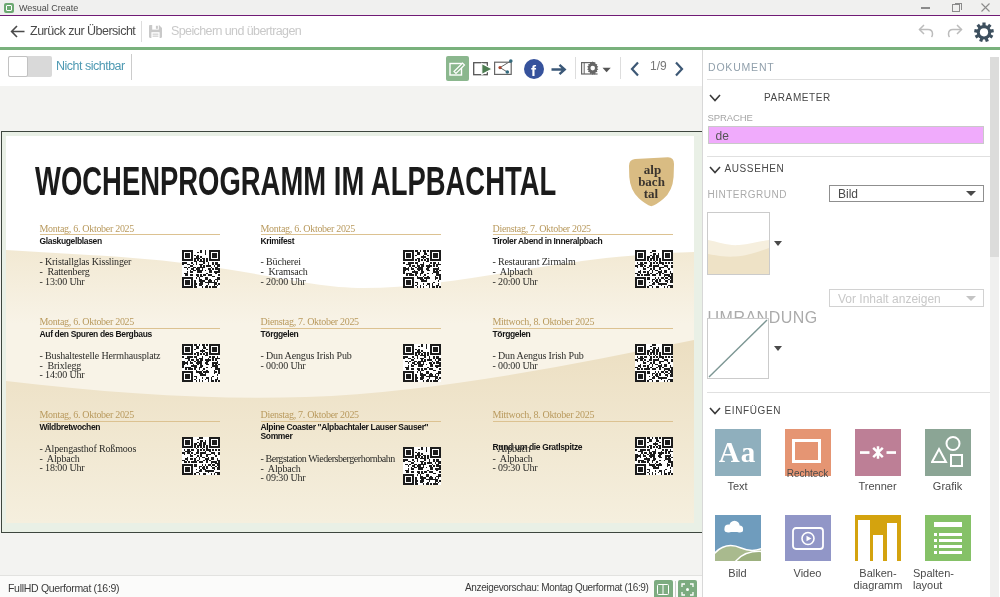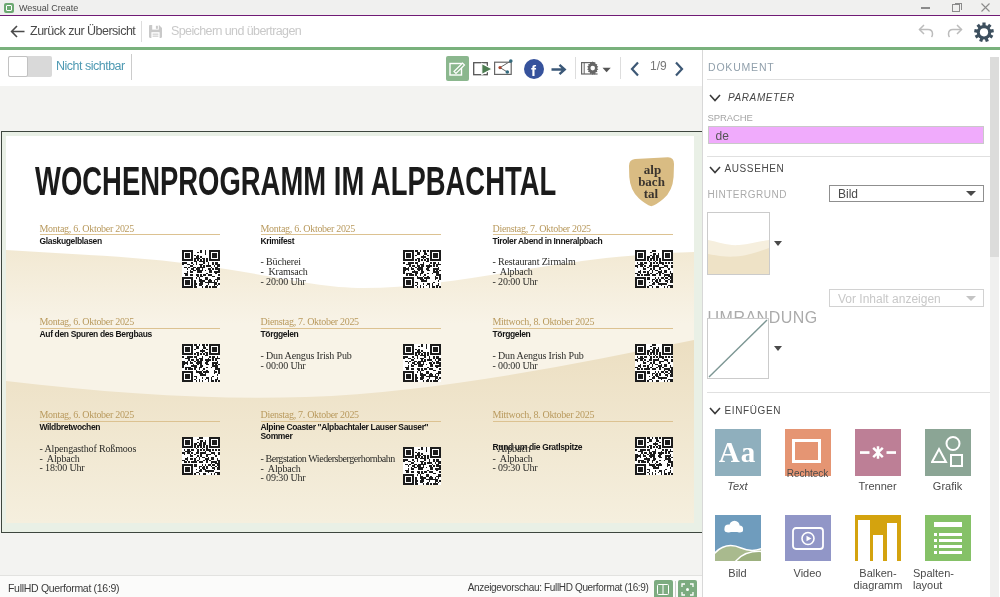--- a/index.html
+++ b/index.html
@@ -146,20 +146,21 @@
       <path d="M1 9 Q1 2.5 7 2 L40 0.3 Q46 0.5 46 7 L45.6 20 Q44.6 34 35.5 41.8 Q28.5 47.8 23.3 49.3 Q17.8 47.5 11 41.5 Q2.2 33.5 1.3 20 Z" fill="#d9bc83"></path>
       <text x="24.5" y="16.5" text-anchor="middle" font-family="Liberation Serif,serif" font-weight="bold" font-size="13" fill="#3a342e">alp</text>
       <text x="23.5" y="28.5" text-anchor="middle" font-family="Liberation Serif,serif" font-weight="bold" font-size="13" fill="#3a342e">bach</text>
       <text x="23" y="40.5" text-anchor="middle" font-family="Liberation Serif,serif" font-weight="bold" font-size="13" fill="#3a342e">tal</text>
     </svg>
 
 <div class="abs" style="left:33.5px;top:89px;width:180px;height:92px;">
   <div class="abs date" style="left:0;top:-2px;">Montag, 6. Oktober 2025</div>
   <div class="abs" style="left:0;top:9.8px;width:180px;height:1px;background:#dcc291;"></div>
   <div class="abs ctitle" style="left:0;top:12.2px;width:170px;">Glaskugelblasen</div>
+  <div class="abs clist" style="left:0;top:32.8px;width:150px;">- Kristallglas Kisslinger<br>-&nbsp; Rattenberg<br>- 13:00 Uhr</div>
   <svg class="abs" style="left:142px;top:25.5px;" width="38" height="38" viewBox="0 0 25 25" shape-rendering="crispEdges">
           <rect width="25" height="25" fill="#fff"></rect>
           <path fill="#1c1c1c" d="M0 0h7v1h-7zM12 0h1v1h-1zM15 0h1v1h-1zM18 0h7v1h-7zM0 1h1v1h-1zM6 1h1v1h-1zM10 1h1v1h-1zM12 1h1v1h-1zM15 1h1v1h-1zM18 1h1v1h-1zM24 1h1v1h-1zM0 2h1v1h-1zM2 2h3v1h-3zM6 2h1v1h-1zM15 2h1v1h-1zM18 2h1v1h-1zM20 2h3v1h-3zM24 2h1v1h-1zM0 3h1v1h-1zM2 3h3v1h-3zM6 3h1v1h-1zM8 3h1v1h-1zM10 3h1v1h-1zM18 3h1v1h-1zM20 3h3v1h-3zM24 3h1v1h-1zM0 4h1v1h-1zM2 4h3v1h-3zM6 4h1v1h-1zM9 4h2v1h-2zM12 4h1v1h-1zM18 4h1v1h-1zM20 4h3v1h-3zM24 4h1v1h-1zM0 5h1v1h-1zM6 5h1v1h-1zM8 5h4v1h-4zM13 5h2v1h-2zM16 5h1v1h-1zM18 5h1v1h-1zM24 5h1v1h-1zM0 6h7v1h-7zM8 6h1v1h-1zM10 6h1v1h-1zM12 6h1v1h-1zM14 6h1v1h-1zM16 6h1v1h-1zM18 6h7v1h-7zM8 7h2v1h-2zM11 7h4v1h-4zM16 7h1v1h-1zM0 8h3v1h-3zM6 8h1v1h-1zM9 8h1v1h-1zM14 8h1v1h-1zM17 8h1v1h-1zM20 8h1v1h-1zM22 8h2v1h-2zM0 9h1v1h-1zM3 9h2v1h-2zM7 9h1v1h-1zM9 9h1v1h-1zM11 9h3v1h-3zM17 9h1v1h-1zM20 9h1v1h-1zM22 9h3v1h-3zM5 10h2v1h-2zM12 10h1v1h-1zM14 10h1v1h-1zM16 10h3v1h-3zM21 10h1v1h-1zM23 10h2v1h-2zM1 11h2v1h-2zM4 11h1v1h-1zM7 11h2v1h-2zM10 11h5v1h-5zM19 11h1v1h-1zM22 11h2v1h-2zM3 12h1v1h-1zM6 12h2v1h-2zM9 12h3v1h-3zM13 12h1v1h-1zM17 12h2v1h-2zM20 12h1v1h-1zM22 12h3v1h-3zM5 13h1v1h-1zM7 13h2v1h-2zM10 13h4v1h-4zM15 13h1v1h-1zM18 13h2v1h-2zM24 13h1v1h-1zM3 14h1v1h-1zM5 14h2v1h-2zM10 14h3v1h-3zM18 14h2v1h-2zM21 14h4v1h-4zM1 15h3v1h-3zM16 15h1v1h-1zM22 15h1v1h-1zM2 16h2v1h-2zM5 16h2v1h-2zM9 16h2v1h-2zM12 16h1v1h-1zM14 16h2v1h-2zM17 16h3v1h-3zM24 16h1v1h-1zM10 17h1v1h-1zM12 17h2v1h-2zM20 17h2v1h-2zM0 18h7v1h-7zM9 18h1v1h-1zM11 18h1v1h-1zM15 18h2v1h-2zM23 18h2v1h-2zM0 19h1v1h-1zM6 19h1v1h-1zM11 19h2v1h-2zM15 19h2v1h-2zM18 19h1v1h-1zM22 19h3v1h-3zM0 20h1v1h-1zM2 20h3v1h-3zM6 20h1v1h-1zM8 20h1v1h-1zM11 20h4v1h-4zM17 20h3v1h-3zM21 20h1v1h-1zM23 20h1v1h-1zM0 21h1v1h-1zM2 21h3v1h-3zM6 21h1v1h-1zM8 21h1v1h-1zM12 21h2v1h-2zM15 21h8v1h-8zM0 22h1v1h-1zM2 22h3v1h-3zM6 22h1v1h-1zM8 22h2v1h-2zM11 22h3v1h-3zM17 22h1v1h-1zM21 22h2v1h-2zM24 22h1v1h-1zM0 23h1v1h-1zM6 23h1v1h-1zM8 23h1v1h-1zM11 23h2v1h-2zM16 23h1v1h-1zM21 23h1v1h-1zM23 23h1v1h-1zM0 24h7v1h-7zM8 24h2v1h-2zM13 24h1v1h-1zM15 24h2v1h-2zM18 24h1v1h-1zM20 24h3v1h-3z"></path>
         </svg>
 </div>
 <div class="abs" style="left:254.5px;top:89px;width:180px;height:92px;">
   <div class="abs date" style="left:0;top:-2px;">Montag, 6. Oktober 2025</div>
   <div class="abs" style="left:0;top:9.8px;width:180px;height:1px;background:#dcc291;"></div>
   <div class="abs ctitle" style="left:0;top:12.2px;width:170px;">Krimifest</div>
   <div class="abs clist" style="left:0;top:32.8px;width:150px;">- Bücherei<br>-&nbsp; Kramsach<br>- 20:00 Uhr</div>
@@ -175,20 +176,21 @@
   <div class="abs clist" style="left:0;top:32.8px;width:150px;">- Restaurant Zirmalm<br>-&nbsp; Alpbach<br>- 20:00 Uhr</div>
   <svg class="abs" style="left:142px;top:25.5px;" width="38" height="38" viewBox="0 0 25 25" shape-rendering="crispEdges">
           <rect width="25" height="25" fill="#fff"></rect>
           <path fill="#1c1c1c" d="M0 0h7v1h-7zM11 0h3v1h-3zM18 0h7v1h-7zM0 1h1v1h-1zM6 1h1v1h-1zM10 1h1v1h-1zM18 1h1v1h-1zM24 1h1v1h-1zM0 2h1v1h-1zM2 2h3v1h-3zM6 2h1v1h-1zM12 2h2v1h-2zM15 2h1v1h-1zM18 2h1v1h-1zM20 2h3v1h-3zM24 2h1v1h-1zM0 3h1v1h-1zM2 3h3v1h-3zM6 3h1v1h-1zM10 3h1v1h-1zM12 3h1v1h-1zM14 3h2v1h-2zM18 3h1v1h-1zM20 3h3v1h-3zM24 3h1v1h-1zM0 4h1v1h-1zM2 4h3v1h-3zM6 4h1v1h-1zM8 4h2v1h-2zM11 4h2v1h-2zM14 4h2v1h-2zM18 4h1v1h-1zM20 4h3v1h-3zM24 4h1v1h-1zM0 5h1v1h-1zM6 5h1v1h-1zM8 5h1v1h-1zM10 5h3v1h-3zM14 5h1v1h-1zM16 5h1v1h-1zM18 5h1v1h-1zM24 5h1v1h-1zM0 6h7v1h-7zM8 6h1v1h-1zM10 6h1v1h-1zM12 6h1v1h-1zM14 6h1v1h-1zM16 6h1v1h-1zM18 6h7v1h-7zM9 7h1v1h-1zM13 7h1v1h-1zM16 7h1v1h-1zM1 8h1v1h-1zM3 8h2v1h-2zM6 8h2v1h-2zM10 8h1v1h-1zM12 8h1v1h-1zM14 8h1v1h-1zM16 8h3v1h-3zM20 8h1v1h-1zM22 8h1v1h-1zM24 8h1v1h-1zM2 9h4v1h-4zM10 9h1v1h-1zM15 9h1v1h-1zM18 9h1v1h-1zM0 10h2v1h-2zM3 10h2v1h-2zM6 10h1v1h-1zM9 10h2v1h-2zM12 10h4v1h-4zM19 10h3v1h-3zM24 10h1v1h-1zM1 11h1v1h-1zM5 11h1v1h-1zM8 11h1v1h-1zM12 11h1v1h-1zM16 11h3v1h-3zM21 11h1v1h-1zM24 11h1v1h-1zM5 12h2v1h-2zM10 12h1v1h-1zM12 12h1v1h-1zM16 12h1v1h-1zM22 12h1v1h-1zM3 13h1v1h-1zM9 13h1v1h-1zM11 13h1v1h-1zM13 13h2v1h-2zM17 13h1v1h-1zM19 13h2v1h-2zM2 14h2v1h-2zM5 14h2v1h-2zM8 14h1v1h-1zM11 14h1v1h-1zM15 14h3v1h-3zM19 14h2v1h-2zM23 14h1v1h-1zM0 15h2v1h-2zM3 15h1v1h-1zM8 15h1v1h-1zM10 15h1v1h-1zM14 15h1v1h-1zM16 15h1v1h-1zM18 15h1v1h-1zM23 15h2v1h-2zM1 16h2v1h-2zM4 16h1v1h-1zM6 16h4v1h-4zM11 16h3v1h-3zM16 16h1v1h-1zM19 16h4v1h-4zM24 16h1v1h-1zM19 17h1v1h-1zM22 17h3v1h-3zM0 18h7v1h-7zM8 18h2v1h-2zM13 18h1v1h-1zM15 18h1v1h-1zM17 18h2v1h-2zM20 18h2v1h-2zM23 18h2v1h-2zM0 19h1v1h-1zM6 19h1v1h-1zM8 19h2v1h-2zM11 19h2v1h-2zM14 19h1v1h-1zM16 19h1v1h-1zM19 19h1v1h-1zM22 19h1v1h-1zM24 19h1v1h-1zM0 20h1v1h-1zM2 20h3v1h-3zM6 20h1v1h-1zM11 20h1v1h-1zM13 20h2v1h-2zM16 20h1v1h-1zM20 20h2v1h-2zM23 20h2v1h-2zM0 21h1v1h-1zM2 21h3v1h-3zM6 21h1v1h-1zM9 21h1v1h-1zM12 21h1v1h-1zM14 21h2v1h-2zM21 21h1v1h-1zM23 21h2v1h-2zM0 22h1v1h-1zM2 22h3v1h-3zM6 22h1v1h-1zM11 22h2v1h-2zM15 22h6v1h-6zM0 23h1v1h-1zM6 23h1v1h-1zM9 23h2v1h-2zM17 23h1v1h-1zM22 23h3v1h-3zM0 24h7v1h-7zM8 24h1v1h-1zM11 24h1v1h-1zM14 24h2v1h-2zM19 24h1v1h-1zM21 24h1v1h-1zM23 24h2v1h-2z"></path>
         </svg>
 </div>
 <div class="abs" style="left:33.5px;top:182.5px;width:180px;height:92px;">
   <div class="abs date" style="left:0;top:-2px;">Montag, 6. Oktober 2025</div>
   <div class="abs" style="left:0;top:9.8px;width:180px;height:1px;background:#dcc291;"></div>
   <div class="abs ctitle" style="left:0;top:12.2px;width:170px;">Auf den Spuren des Bergbaus</div>
+  <div class="abs clist" style="left:0;top:32.8px;width:150px;">- Bushaltestelle Herrnhausplatz<br>-&nbsp; Brixlegg<br>- 14:00 Uhr</div>
   <svg class="abs" style="left:142px;top:25.5px;" width="38" height="38" viewBox="0 0 25 25" shape-rendering="crispEdges">
           <rect width="25" height="25" fill="#fff"></rect>
           <path fill="#1c1c1c" d="M0 0h7v1h-7zM8 0h2v1h-2zM11 0h1v1h-1zM13 0h2v1h-2zM16 0h1v1h-1zM18 0h7v1h-7zM0 1h1v1h-1zM6 1h1v1h-1zM9 1h2v1h-2zM14 1h1v1h-1zM18 1h1v1h-1zM24 1h1v1h-1zM0 2h1v1h-1zM2 2h3v1h-3zM6 2h1v1h-1zM9 2h2v1h-2zM14 2h2v1h-2zM18 2h1v1h-1zM20 2h3v1h-3zM24 2h1v1h-1zM0 3h1v1h-1zM2 3h3v1h-3zM6 3h1v1h-1zM8 3h1v1h-1zM13 3h1v1h-1zM16 3h1v1h-1zM18 3h1v1h-1zM20 3h3v1h-3zM24 3h1v1h-1zM0 4h1v1h-1zM2 4h3v1h-3zM6 4h1v1h-1zM12 4h3v1h-3zM18 4h1v1h-1zM20 4h3v1h-3zM24 4h1v1h-1zM0 5h1v1h-1zM6 5h1v1h-1zM9 5h2v1h-2zM13 5h1v1h-1zM15 5h2v1h-2zM18 5h1v1h-1zM24 5h1v1h-1zM0 6h7v1h-7zM8 6h1v1h-1zM10 6h1v1h-1zM12 6h1v1h-1zM14 6h1v1h-1zM16 6h1v1h-1zM18 6h7v1h-7zM10 7h1v1h-1zM15 7h2v1h-2zM0 8h1v1h-1zM3 8h4v1h-4zM8 8h2v1h-2zM13 8h1v1h-1zM18 8h1v1h-1zM20 8h2v1h-2zM23 8h1v1h-1zM2 9h3v1h-3zM9 9h1v1h-1zM11 9h3v1h-3zM17 9h1v1h-1zM20 9h1v1h-1zM22 9h3v1h-3zM4 10h1v1h-1zM6 10h2v1h-2zM9 10h2v1h-2zM12 10h2v1h-2zM15 10h4v1h-4zM20 10h1v1h-1zM22 10h1v1h-1zM0 11h2v1h-2zM3 11h1v1h-1zM5 11h1v1h-1zM8 11h1v1h-1zM10 11h3v1h-3zM16 11h2v1h-2zM23 11h1v1h-1zM0 12h4v1h-4zM5 12h2v1h-2zM9 12h4v1h-4zM15 12h2v1h-2zM20 12h4v1h-4zM0 13h2v1h-2zM3 13h1v1h-1zM7 13h1v1h-1zM10 13h1v1h-1zM12 13h1v1h-1zM16 13h2v1h-2zM20 13h1v1h-1zM22 13h1v1h-1zM24 13h1v1h-1zM0 14h1v1h-1zM6 14h4v1h-4zM12 14h2v1h-2zM20 14h4v1h-4zM0 15h1v1h-1zM2 15h4v1h-4zM8 15h2v1h-2zM11 15h2v1h-2zM16 15h1v1h-1zM19 15h1v1h-1zM22 15h2v1h-2zM2 16h1v1h-1zM4 16h3v1h-3zM8 16h1v1h-1zM11 16h1v1h-1zM14 16h1v1h-1zM22 16h3v1h-3zM9 17h1v1h-1zM13 17h1v1h-1zM16 17h1v1h-1zM21 17h1v1h-1zM24 17h1v1h-1zM0 18h7v1h-7zM9 18h4v1h-4zM14 18h4v1h-4zM21 18h2v1h-2zM24 18h1v1h-1zM0 19h1v1h-1zM6 19h1v1h-1zM11 19h3v1h-3zM15 19h1v1h-1zM21 19h1v1h-1zM24 19h1v1h-1zM0 20h1v1h-1zM2 20h3v1h-3zM6 20h1v1h-1zM12 20h4v1h-4zM23 20h1v1h-1zM0 21h1v1h-1zM2 21h3v1h-3zM6 21h1v1h-1zM8 21h2v1h-2zM20 21h1v1h-1zM0 22h1v1h-1zM2 22h3v1h-3zM6 22h1v1h-1zM9 22h1v1h-1zM13 22h1v1h-1zM16 22h2v1h-2zM19 22h1v1h-1zM23 22h1v1h-1zM0 23h1v1h-1zM6 23h1v1h-1zM8 23h1v1h-1zM11 23h1v1h-1zM15 23h1v1h-1zM17 23h1v1h-1zM19 23h1v1h-1zM22 23h2v1h-2zM0 24h7v1h-7zM9 24h1v1h-1zM11 24h1v1h-1zM13 24h1v1h-1zM17 24h1v1h-1zM19 24h2v1h-2zM22 24h1v1h-1zM24 24h1v1h-1z"></path>
         </svg>
 </div>
 <div class="abs" style="left:254.5px;top:182.5px;width:180px;height:92px;">
   <div class="abs date" style="left:0;top:-2px;">Dienstag, 7. Oktober 2025</div>
   <div class="abs" style="left:0;top:9.8px;width:180px;height:1px;background:#dcc291;"></div>
   <div class="abs ctitle" style="left:0;top:12.2px;width:170px;">Törggelen</div>
   <div class="abs clist" style="left:0;top:32.8px;width:150px;">- Dun Aengus Irish Pub<br>- 00:00 Uhr</div>
@@ -235,21 +237,21 @@
   <svg class="abs" style="left:142px;top:25.5px;" width="38" height="38" viewBox="0 0 25 25" shape-rendering="crispEdges">
           <rect width="25" height="25" fill="#fff"></rect>
           <path fill="#1c1c1c" d="M0 0h7v1h-7zM8 0h2v1h-2zM11 0h1v1h-1zM13 0h2v1h-2zM16 0h1v1h-1zM18 0h7v1h-7zM0 1h1v1h-1zM6 1h1v1h-1zM9 1h2v1h-2zM14 1h1v1h-1zM18 1h1v1h-1zM24 1h1v1h-1zM0 2h1v1h-1zM2 2h3v1h-3zM6 2h1v1h-1zM9 2h2v1h-2zM14 2h2v1h-2zM18 2h1v1h-1zM20 2h3v1h-3zM24 2h1v1h-1zM0 3h1v1h-1zM2 3h3v1h-3zM6 3h1v1h-1zM8 3h1v1h-1zM13 3h1v1h-1zM16 3h1v1h-1zM18 3h1v1h-1zM20 3h3v1h-3zM24 3h1v1h-1zM0 4h1v1h-1zM2 4h3v1h-3zM6 4h1v1h-1zM12 4h3v1h-3zM18 4h1v1h-1zM20 4h3v1h-3zM24 4h1v1h-1zM0 5h1v1h-1zM6 5h1v1h-1zM9 5h2v1h-2zM13 5h1v1h-1zM15 5h2v1h-2zM18 5h1v1h-1zM24 5h1v1h-1zM0 6h7v1h-7zM8 6h1v1h-1zM10 6h1v1h-1zM12 6h1v1h-1zM14 6h1v1h-1zM16 6h1v1h-1zM18 6h7v1h-7zM10 7h1v1h-1zM15 7h2v1h-2zM0 8h1v1h-1zM3 8h4v1h-4zM8 8h2v1h-2zM13 8h1v1h-1zM18 8h1v1h-1zM20 8h2v1h-2zM23 8h1v1h-1zM2 9h3v1h-3zM9 9h1v1h-1zM11 9h3v1h-3zM17 9h1v1h-1zM20 9h1v1h-1zM22 9h3v1h-3zM4 10h1v1h-1zM6 10h2v1h-2zM9 10h2v1h-2zM12 10h2v1h-2zM15 10h4v1h-4zM20 10h1v1h-1zM22 10h1v1h-1zM0 11h2v1h-2zM3 11h1v1h-1zM5 11h1v1h-1zM8 11h1v1h-1zM10 11h3v1h-3zM16 11h2v1h-2zM23 11h1v1h-1zM0 12h4v1h-4zM5 12h2v1h-2zM9 12h4v1h-4zM15 12h2v1h-2zM20 12h4v1h-4zM0 13h2v1h-2zM3 13h1v1h-1zM7 13h1v1h-1zM10 13h1v1h-1zM12 13h1v1h-1zM16 13h2v1h-2zM20 13h1v1h-1zM22 13h1v1h-1zM24 13h1v1h-1zM0 14h1v1h-1zM6 14h4v1h-4zM12 14h2v1h-2zM20 14h4v1h-4zM0 15h1v1h-1zM2 15h4v1h-4zM8 15h2v1h-2zM11 15h2v1h-2zM16 15h1v1h-1zM19 15h1v1h-1zM22 15h2v1h-2zM2 16h1v1h-1zM4 16h3v1h-3zM8 16h1v1h-1zM11 16h1v1h-1zM14 16h1v1h-1zM22 16h3v1h-3zM9 17h1v1h-1zM13 17h1v1h-1zM16 17h1v1h-1zM21 17h1v1h-1zM24 17h1v1h-1zM0 18h7v1h-7zM9 18h4v1h-4zM14 18h4v1h-4zM21 18h2v1h-2zM24 18h1v1h-1zM0 19h1v1h-1zM6 19h1v1h-1zM11 19h3v1h-3zM15 19h1v1h-1zM21 19h1v1h-1zM24 19h1v1h-1zM0 20h1v1h-1zM2 20h3v1h-3zM6 20h1v1h-1zM12 20h4v1h-4zM23 20h1v1h-1zM0 21h1v1h-1zM2 21h3v1h-3zM6 21h1v1h-1zM8 21h2v1h-2zM20 21h1v1h-1zM0 22h1v1h-1zM2 22h3v1h-3zM6 22h1v1h-1zM9 22h1v1h-1zM13 22h1v1h-1zM16 22h2v1h-2zM19 22h1v1h-1zM23 22h1v1h-1zM0 23h1v1h-1zM6 23h1v1h-1zM8 23h1v1h-1zM11 23h1v1h-1zM15 23h1v1h-1zM17 23h1v1h-1zM19 23h1v1h-1zM22 23h2v1h-2zM0 24h7v1h-7zM9 24h1v1h-1zM11 24h1v1h-1zM13 24h1v1h-1zM17 24h1v1h-1zM19 24h2v1h-2zM22 24h1v1h-1zM24 24h1v1h-1z"></path>
         </svg>
 </div>
   </div>
 </div>
 
 <div class="abs" style="left:0;top:575px;width:702px;height:22px;background:#fbfbfa;border-top:1px solid #e2e2e0;box-sizing:border-box;">
   <div class="abs" style="left:8px;top:5.5px;font-size:10.5px;letter-spacing:-0.3px;color:#3a3a3a;">FullHD Querformat (16:9)</div>
-  <div class="abs" style="right:53.5px;top:6px;font-size:10px;letter-spacing:-0.35px;color:#3a3a3a;white-space:nowrap;">Anzeigevorschau: FullHD Querformat (16:9)</div>
+  <div class="abs" style="right:53.5px;top:6px;font-size:10px;letter-spacing:-0.35px;color:#3a3a3a;white-space:nowrap;">Anzeigevorschau: Montag Querformat (16:9)</div>
   <div class="abs" style="left:653.5px;top:4px;width:19px;height:19px;background:#7cab80;border-radius:2px;">
     <svg class="abs" style="left:3.5px;top:4px;" width="12" height="11">
         <rect x="0.5" y="0.5" width="11" height="10" rx="1" fill="none" stroke="#fff" stroke-width="1"></rect>
         <path d="M6 0.5 V10.5" stroke="#fff" stroke-width="1"></path>
       </svg>
   </div>
   <div class="abs" style="left:674.5px;top:5px;width:1px;height:17px;background:#ccc;"></div>
   <div class="abs" style="left:677.8px;top:4px;width:19px;height:19px;background:#7cab80;border-radius:2px;">
     <svg class="abs" style="left:3px;top:3px;" width="13" height="13">
         <path d="M1 4 V1 H4 M9 1 H12 V4 M12 9 V12 H9 M4 12 H1 V9" stroke="#fff" stroke-width="1.3" fill="none"></path>
@@ -258,21 +260,21 @@
   </div>
 </div>
 
 <div class="abs" style="left:701.5px;top:50px;width:298.5px;height:547px;background:#fff;border-left:1px solid #d8d8d8;box-sizing:border-box;"></div>
 <div class="abs" style="left:708px;top:60.5px;font-size:10.5px;color:#91a0ac;letter-spacing:0.8px;">DOKUMENT</div>
 <div class="abs" style="left:707px;top:79px;width:283px;height:1px;background:#e0e0e0;"></div>
 
 <svg class="abs" style="left:708.5px;top:93.5px;" width="12" height="8">
     <path d="M1 1 L6 6.5 L11 1" stroke="#3a3a3a" stroke-width="1.6" fill="none"></path>
   </svg>
-<div class="abs" style="left:728px;top:92px;font-size:10px;color:#474747;letter-spacing:0.6px;font-style:italic;">PARAMETER</div>
+<div class="abs" style="left:764px;top:92px;font-size:10px;color:#474747;letter-spacing:0.6px;">PARAMETER</div>
 <div class="abs" style="left:707.5px;top:112px;font-size:9.5px;color:#a5a5a5;letter-spacing:-0.1px;">SPRACHE</div>
 <div class="abs" style="left:707.5px;top:126px;width:276px;height:18px;border:1px solid #c9c9c9;box-sizing:border-box;background:#f0abfc;">
   <div class="abs" style="left:7px;top:2px;font-size:12px;color:#555;">de</div>
 </div>
 <div class="abs" style="left:707px;top:155.5px;width:283px;height:1px;background:#e0e0e0;"></div>
 
 <svg class="abs" style="left:708.5px;top:165.5px;" width="12" height="8">
     <path d="M1 1 L6 6.5 L11 1" stroke="#3a3a3a" stroke-width="1.6" fill="none"></path>
   </svg>
 <div class="abs" style="left:724.5px;top:163px;font-size:10px;color:#474747;letter-spacing:0.6px;">AUSSEHEN</div>
@@ -321,21 +323,21 @@
     </g>
   </svg>
 </div>
 <div class="abs" style="left:924.5px;top:429px;width:46px;height:47px;background:#8ba595;">
   <svg class="abs" style="left:6px;top:6px;" width="34" height="35">
     <circle cx="22" cy="8.5" r="6.5" fill="none" stroke="#fff" stroke-width="2"></circle>
     <path d="M8 14 L15 27 H1 Z" fill="none" stroke="#fff" stroke-width="2"></path>
     <rect x="20" y="20" width="11" height="11" fill="none" stroke="#fff" stroke-width="2"></rect>
   </svg>
 </div>
-<div class="abs" style="left:714.5px;top:480px;width:46px;text-align:center;font-size:11px;color:#4a4a4a;font-style:italic;">Text</div>
+<div class="abs" style="left:714.5px;top:480px;width:46px;text-align:center;font-size:11px;color:#4a4a4a;">Text</div>
 <div class="abs" style="left:777px;top:468px;width:61px;text-align:center;font-size:10px;color:#4a4a4a;">Rechteck</div>
 <div class="abs" style="left:847px;top:480px;width:61px;text-align:center;font-size:11px;color:#4a4a4a;">Trenner</div>
 <div class="abs" style="left:917px;top:480px;width:61px;text-align:center;font-size:11px;color:#4a4a4a;">Grafik</div>
 
 <div class="abs" style="left:714.5px;top:515px;width:46px;height:46px;background:#6f9cbd;overflow:hidden;">
   <svg class="abs" style="left:0;top:0;" width="46" height="47" viewBox="0 0 46 47">
     <g fill="#fff">
         <circle cx="13.5" cy="13.5" r="4"></circle>
         <circle cx="19.5" cy="11" r="5.2"></circle>
         <circle cx="24.5" cy="14" r="3.6"></circle>

